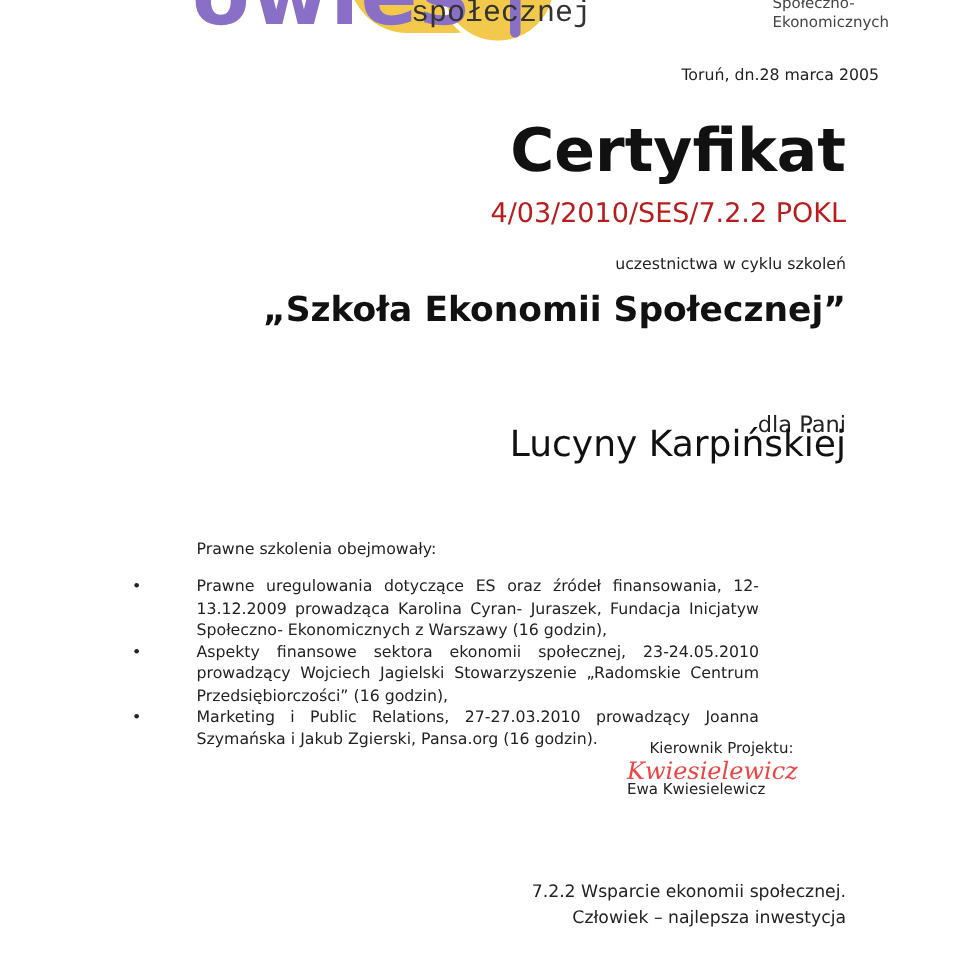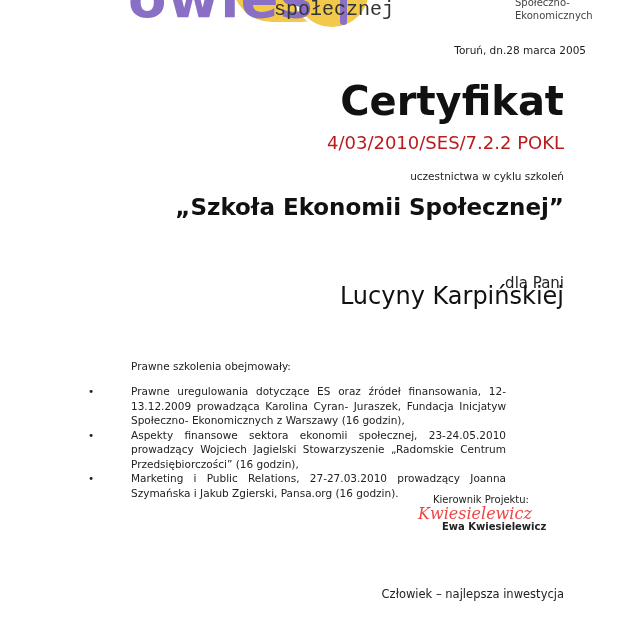--- a/index.html
+++ b/index.html
@@ -43,21 +43,21 @@
   .dla { top:250px; font-size:15px; color:#222;margin-top:24px; }
   .name { top:282px; font-size:24px; color:#111; }
 
   .intro { left:131px; top:360px; font-size:10.5px; color:#222; }
   .list { left:88px; top:384px; width:418px; font-size:10.5px; line-height:14.5px; color:#222; }
   .item { position:relative; padding-left:43px; text-align:justify; }
   .bullet { position:absolute; left:0; top:0; }
 
   .sign-label { left:416px; top:494px; font-size:10px; font-weight:normal; color:#222;margin-left:17px; }
   .signature { left:418px; top:504px; font-size:16px; color:#ef4444; font-style:italic; font-family:"DejaVu Serif", serif; }
-  .sign-name { left:442px; top:521px; font-size:10px; font-weight:bold; color:#222; }
+  .sign-name { left:418px; top:521px; font-size:10px; font-weight:normal; color:#222; }
 
   .footer { top:586px; font-size:11.5px; line-height:16.5px; color:#222; }
 </style>
 </head>
 <body>
 
 <div class="abs logo-pill"></div>
 <div class="abs logo-circle"></div>
 <div class="abs logo-owies">owies</div>
 <div class="abs logo-bar"></div>
@@ -92,14 +92,15 @@
     <span class="bullet">•</span>
     <span>Marketing i Public Relations, 27-27.03.2010 prowadzący Joanna Szymańska i Jakub Zgierski, Pansa.org (16 godzin).</span>
   </div>
 </div>
 
 <div class="abs sign-label">Kierownik Projektu:</div>
 <div class="abs signature">Kwiesielewicz</div>
 <div class="abs sign-name">Ewa Kwiesielewicz</div>
 
 <div class="abs center footer">
+  <div>7.2.2 Wsparcie ekonomii społecznej.</div>
   <div>Człowiek – najlepsza inwestycja</div>
 </div>
 
 </body></html>

